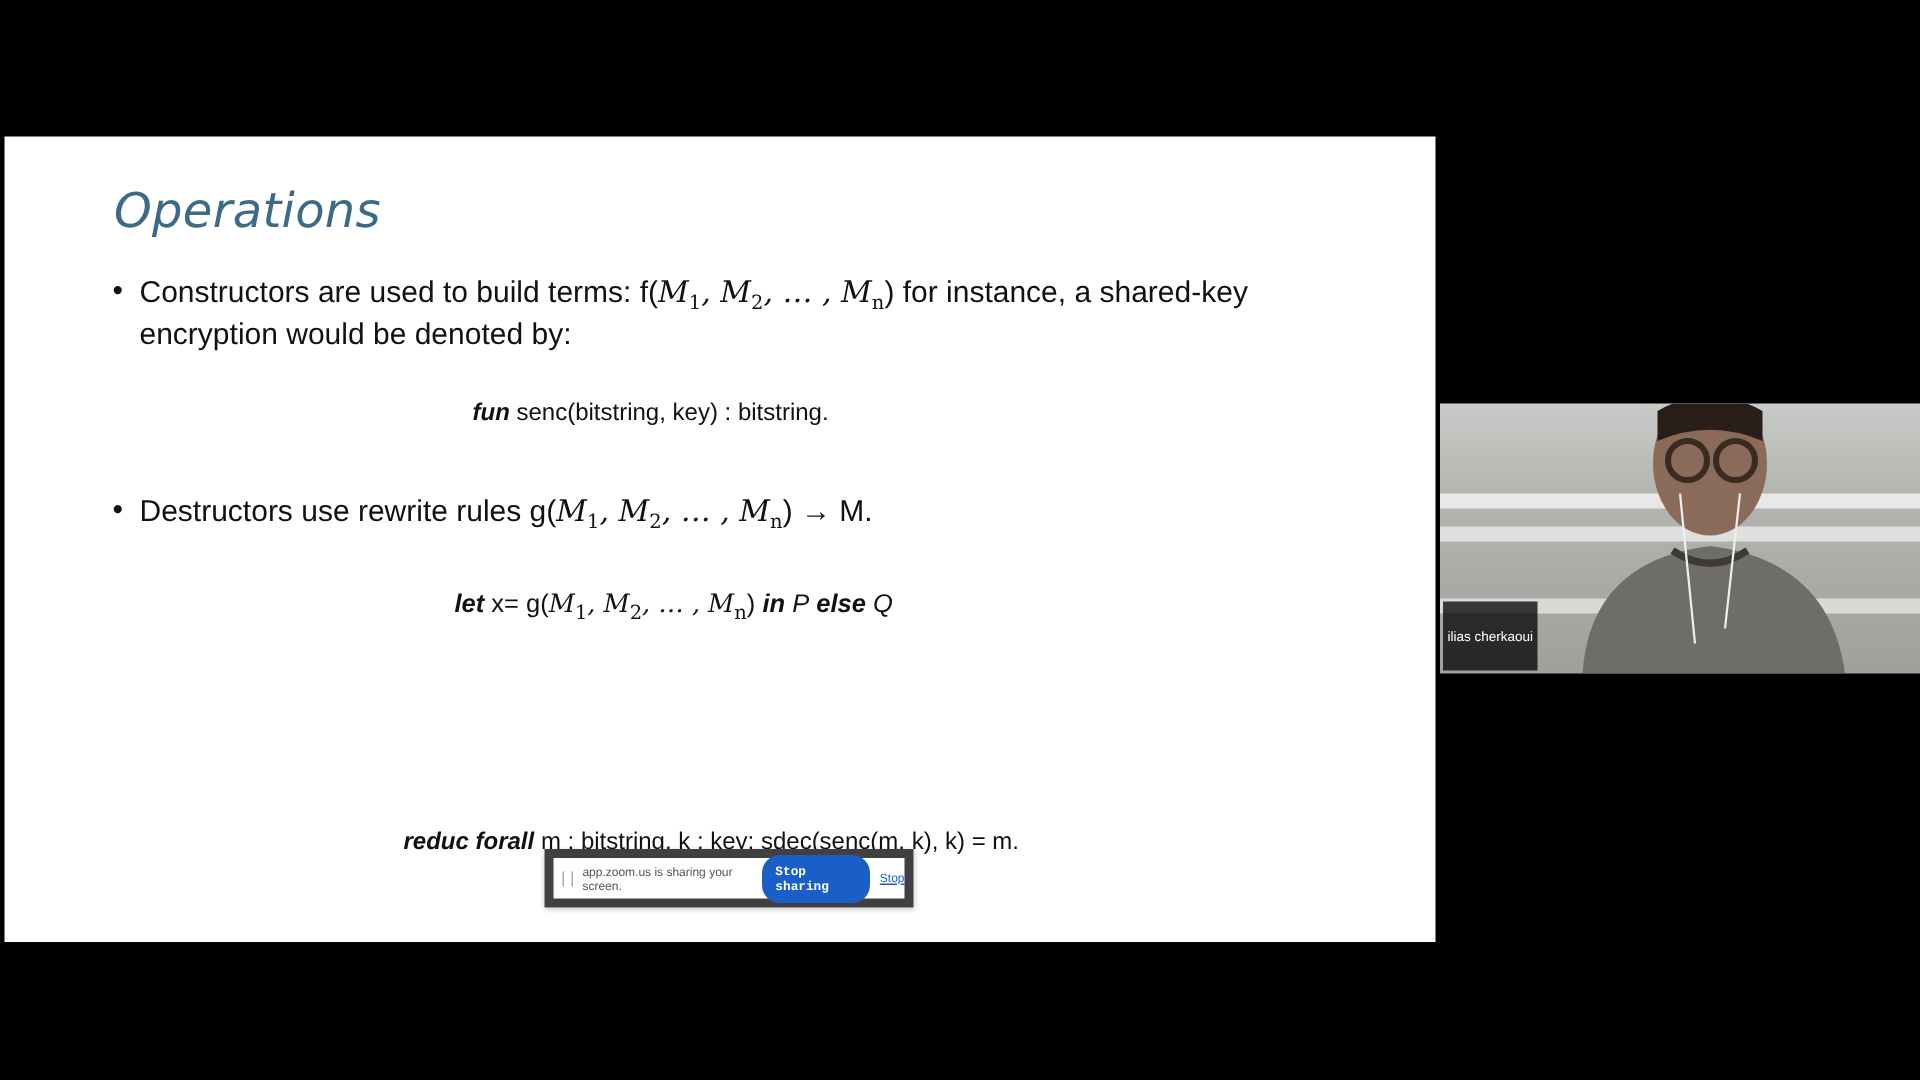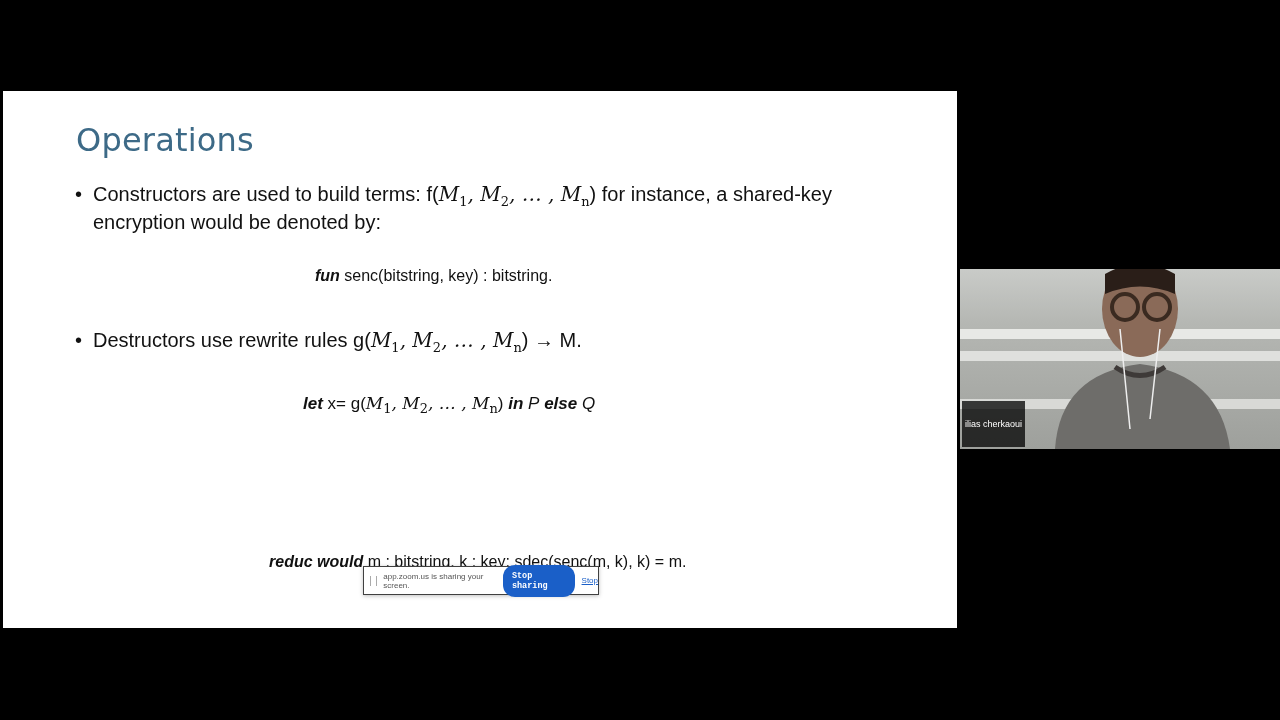--- a/index.html
+++ b/index.html
@@ -1,26 +1,26 @@
 <!DOCTYPE html>
 <html><head>
 <meta charset="utf-8">
 <style>
   html, body { margin:0; padding:0; }
   body { width:1280px; height:720px; background:#000; position:relative; overflow:hidden; font-family:"Liberation Sans", sans-serif; }
   .slide { position:absolute; left:3px; top:91px; width:954px; height:537px; background:#fff; color:#111; }
-  .title { position:absolute; left:73px; top:30px; font-size:32px; color:#3d6a87; font-family:"DejaVu Sans", sans-serif; font-weight:normal; letter-spacing:0.2px; }
+  .title { position:absolute; left:73px; top:30px; font-size:32px; font-style:italic; color:#3d6a87; font-family:"DejaVu Sans", sans-serif; font-weight:normal; letter-spacing:0.2px; }
   .bullet { position:absolute; font-size:20px; line-height:21px; color:#111; }
   .bullet .dot { position:absolute; left:-18px; top:0; }
   .math { font-family:"DejaVu Serif", serif; font-style:italic; }
   .math sub { font-style:normal; font-size:13px; }
   .code { position:absolute; font-size:16px; color:#111; white-space:nowrap; }
   .code b { font-weight:bold;font-style:italic; }
   .plain { position:absolute; font-size:20px; color:#111; }
-  .share-bar { position:absolute; left:363px; top:566px; width:234px; height:27px; background:#fff; border:1px solid #404040; box-shadow:0 1px 4px rgba(0,0,0,0.25); display:flex; align-items:center; font-size:8px; color:#555; }
+  .share-bar { position:absolute; left:363px; top:566px; width:234px; height:27px; background:#fff; border:6px solid #404040; box-shadow:0 1px 4px rgba(0,0,0,0.25); display:flex; align-items:center; font-size:8px; color:#555; }
   .grip { width:6px; height:10px; margin-left:6px; border-left:1px solid #aaa; border-right:1px solid #aaa; }
   .share-text { margin-left:6px; }
   .stop-btn { margin-left:7px; background:#1a5fc8; color:#fff; font-size:8.5px; font-weight:bold; border-radius:12px; padding:6px 9px;font-family:Liberation Mono, monospace; }
   .hide-link { margin-left:7px; color:#1a5fc8; text-decoration:underline; }
   .video { position:absolute; left:960px; top:269px; width:320px; height:180px; background:linear-gradient(180deg,#c9cbc8 0%,#b5b7b3 30%,#9ea09c 100%); overflow:hidden; }
   .window-band { position:absolute; left:0; width:320px; height:10px; background:#e8e9e6; }
   .person { position:absolute; left:75px; top:0; width:210px; height:180px; }
   .name-tag { position:absolute; left:2px; bottom:2px; background:rgba(0,0,0,0.75); color:#fff; font-size:9px; padding:18px 3px; }
 </style>
 </head>
@@ -43,21 +43,21 @@
     <span class="dot">•</span>
     <span>Destructors use rewrite rules g(</span><span class="math">M<sub>1</sub>, M<sub>2</sub>, … , M<sub>n</sub></span><span>) → M.</span>
   </div>
 
   <div class="code" style="left:300px; top:302px; font-size:17px;">
     <b>let</b><span> x= g(</span><span class="math">M<sub>1</sub>, M<sub>2</sub>, … , M<sub>n</sub></span><span>)</span><b> in </b><i>P</i><b> else </b><i>Q</i>
   </div>
 
 
   <div class="code" style="left:266px; top:462px;">
-    <b>reduc would</b><span> m : bitstring, k : key; sdec(senc(m, k), k) = m.</span>
+    <b>reduc forall</b><span> m : bitstring, k : key; sdec(senc(m, k), k) = m.</span>
   </div>
 </div>
 
 <div class="share-bar">
   <span class="grip"></span>
   <span class="share-text">app.zoom.us is sharing your screen.</span>
   <span class="stop-btn">Stop sharing</span>
   <span class="hide-link">Stop</span>
 </div>
 

